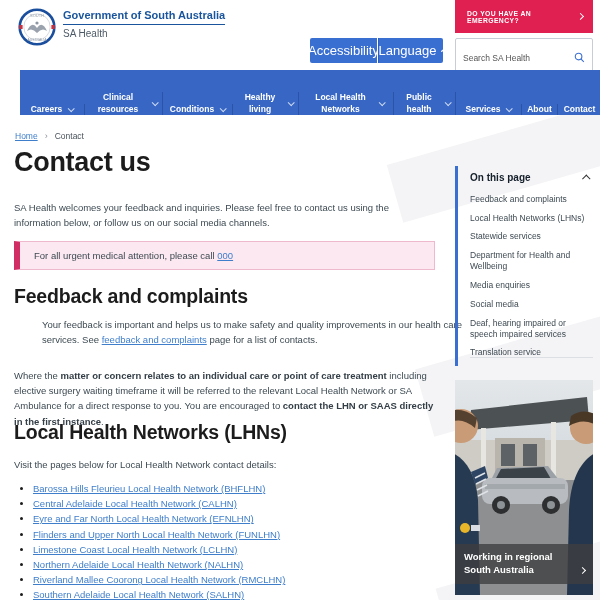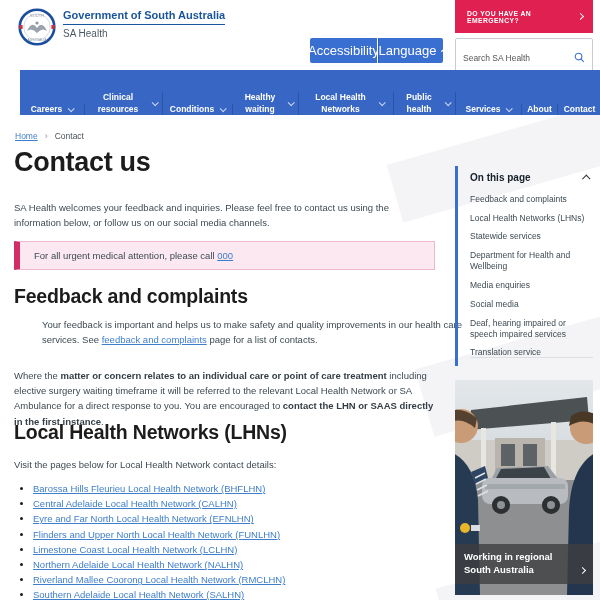--- a/index.html
+++ b/index.html
@@ -168,21 +168,21 @@
     </div>
     <div class="nav-item ni-1">
       <span class="nav-label">Clinical resources</span>
       <span class="chev down"></span>
     </div>
     <div class="nav-item ni-2">
       <span class="nav-label">Conditions</span>
       <span class="chev down"></span>
     </div>
     <div class="nav-item ni-3">
-      <span class="nav-label">Healthy waiting</span>
+      <span class="nav-label">Healthy living</span>
       <span class="chev down"></span>
     </div>
     <div class="nav-item ni-4">
       <span class="nav-label">Local Health Networks</span>
       <span class="chev down"></span>
     </div>
     <div class="nav-item ni-5">
       <span class="nav-label">Public health</span>
       <span class="chev down"></span>
     </div>

